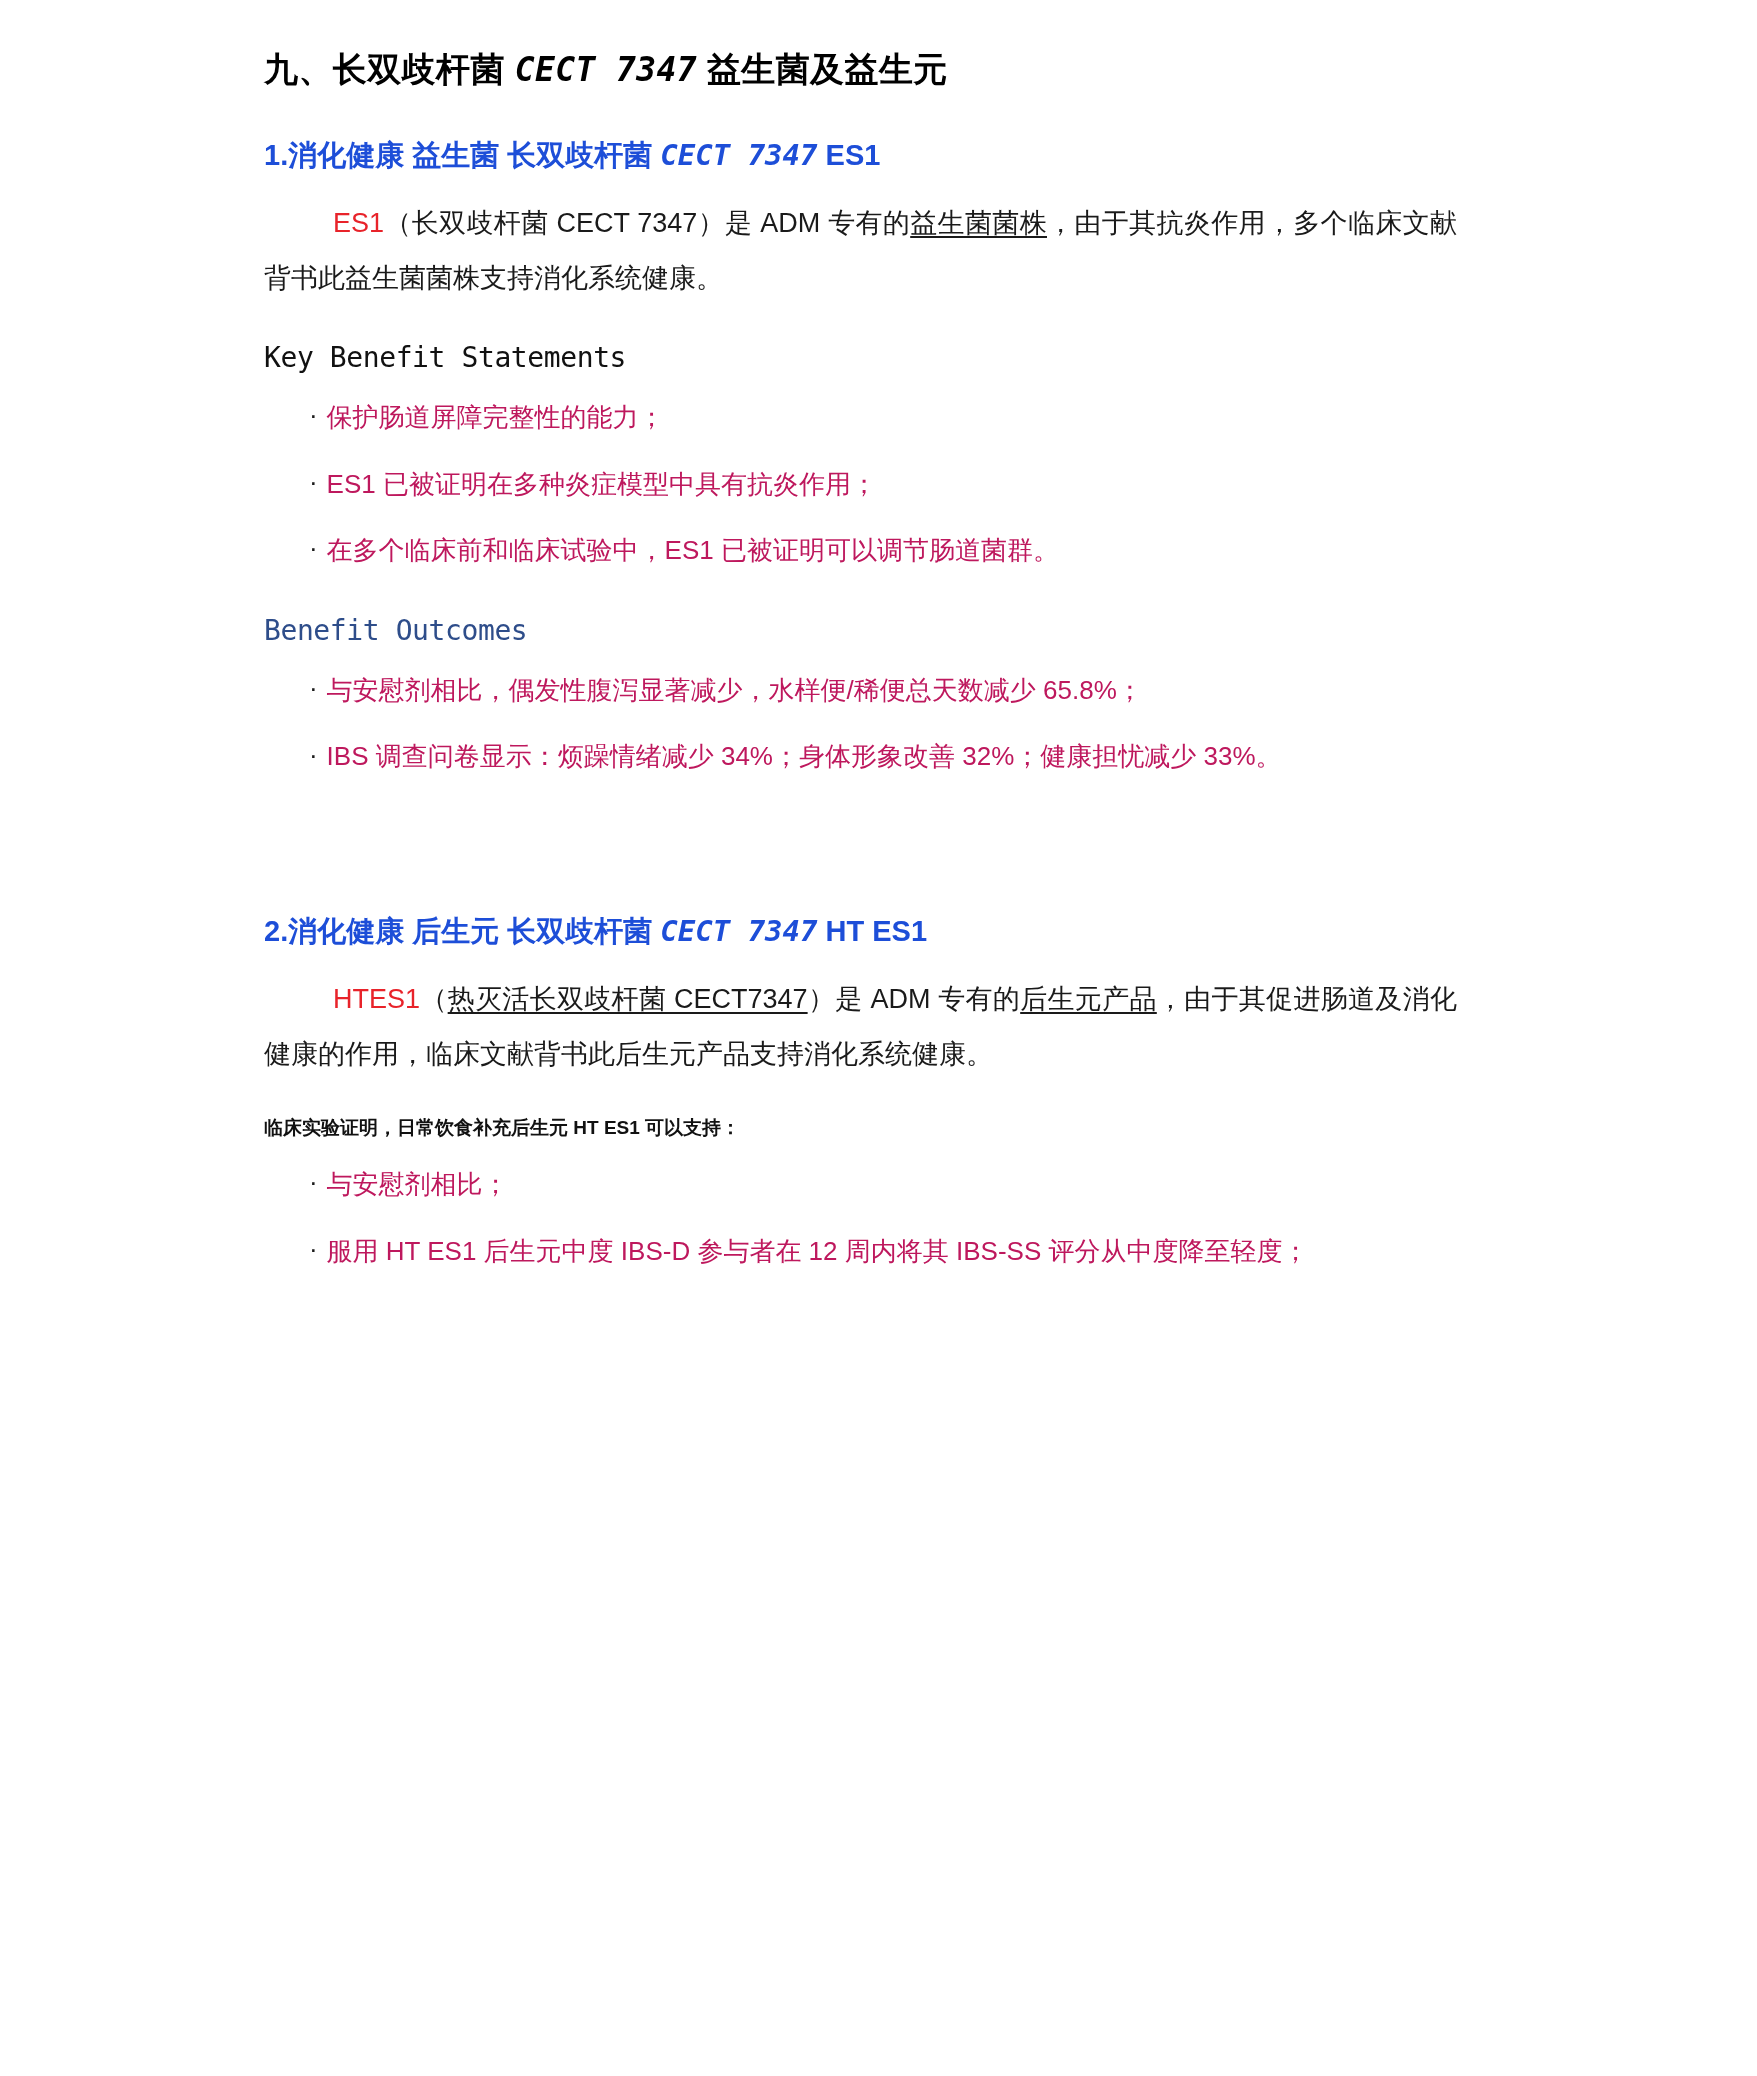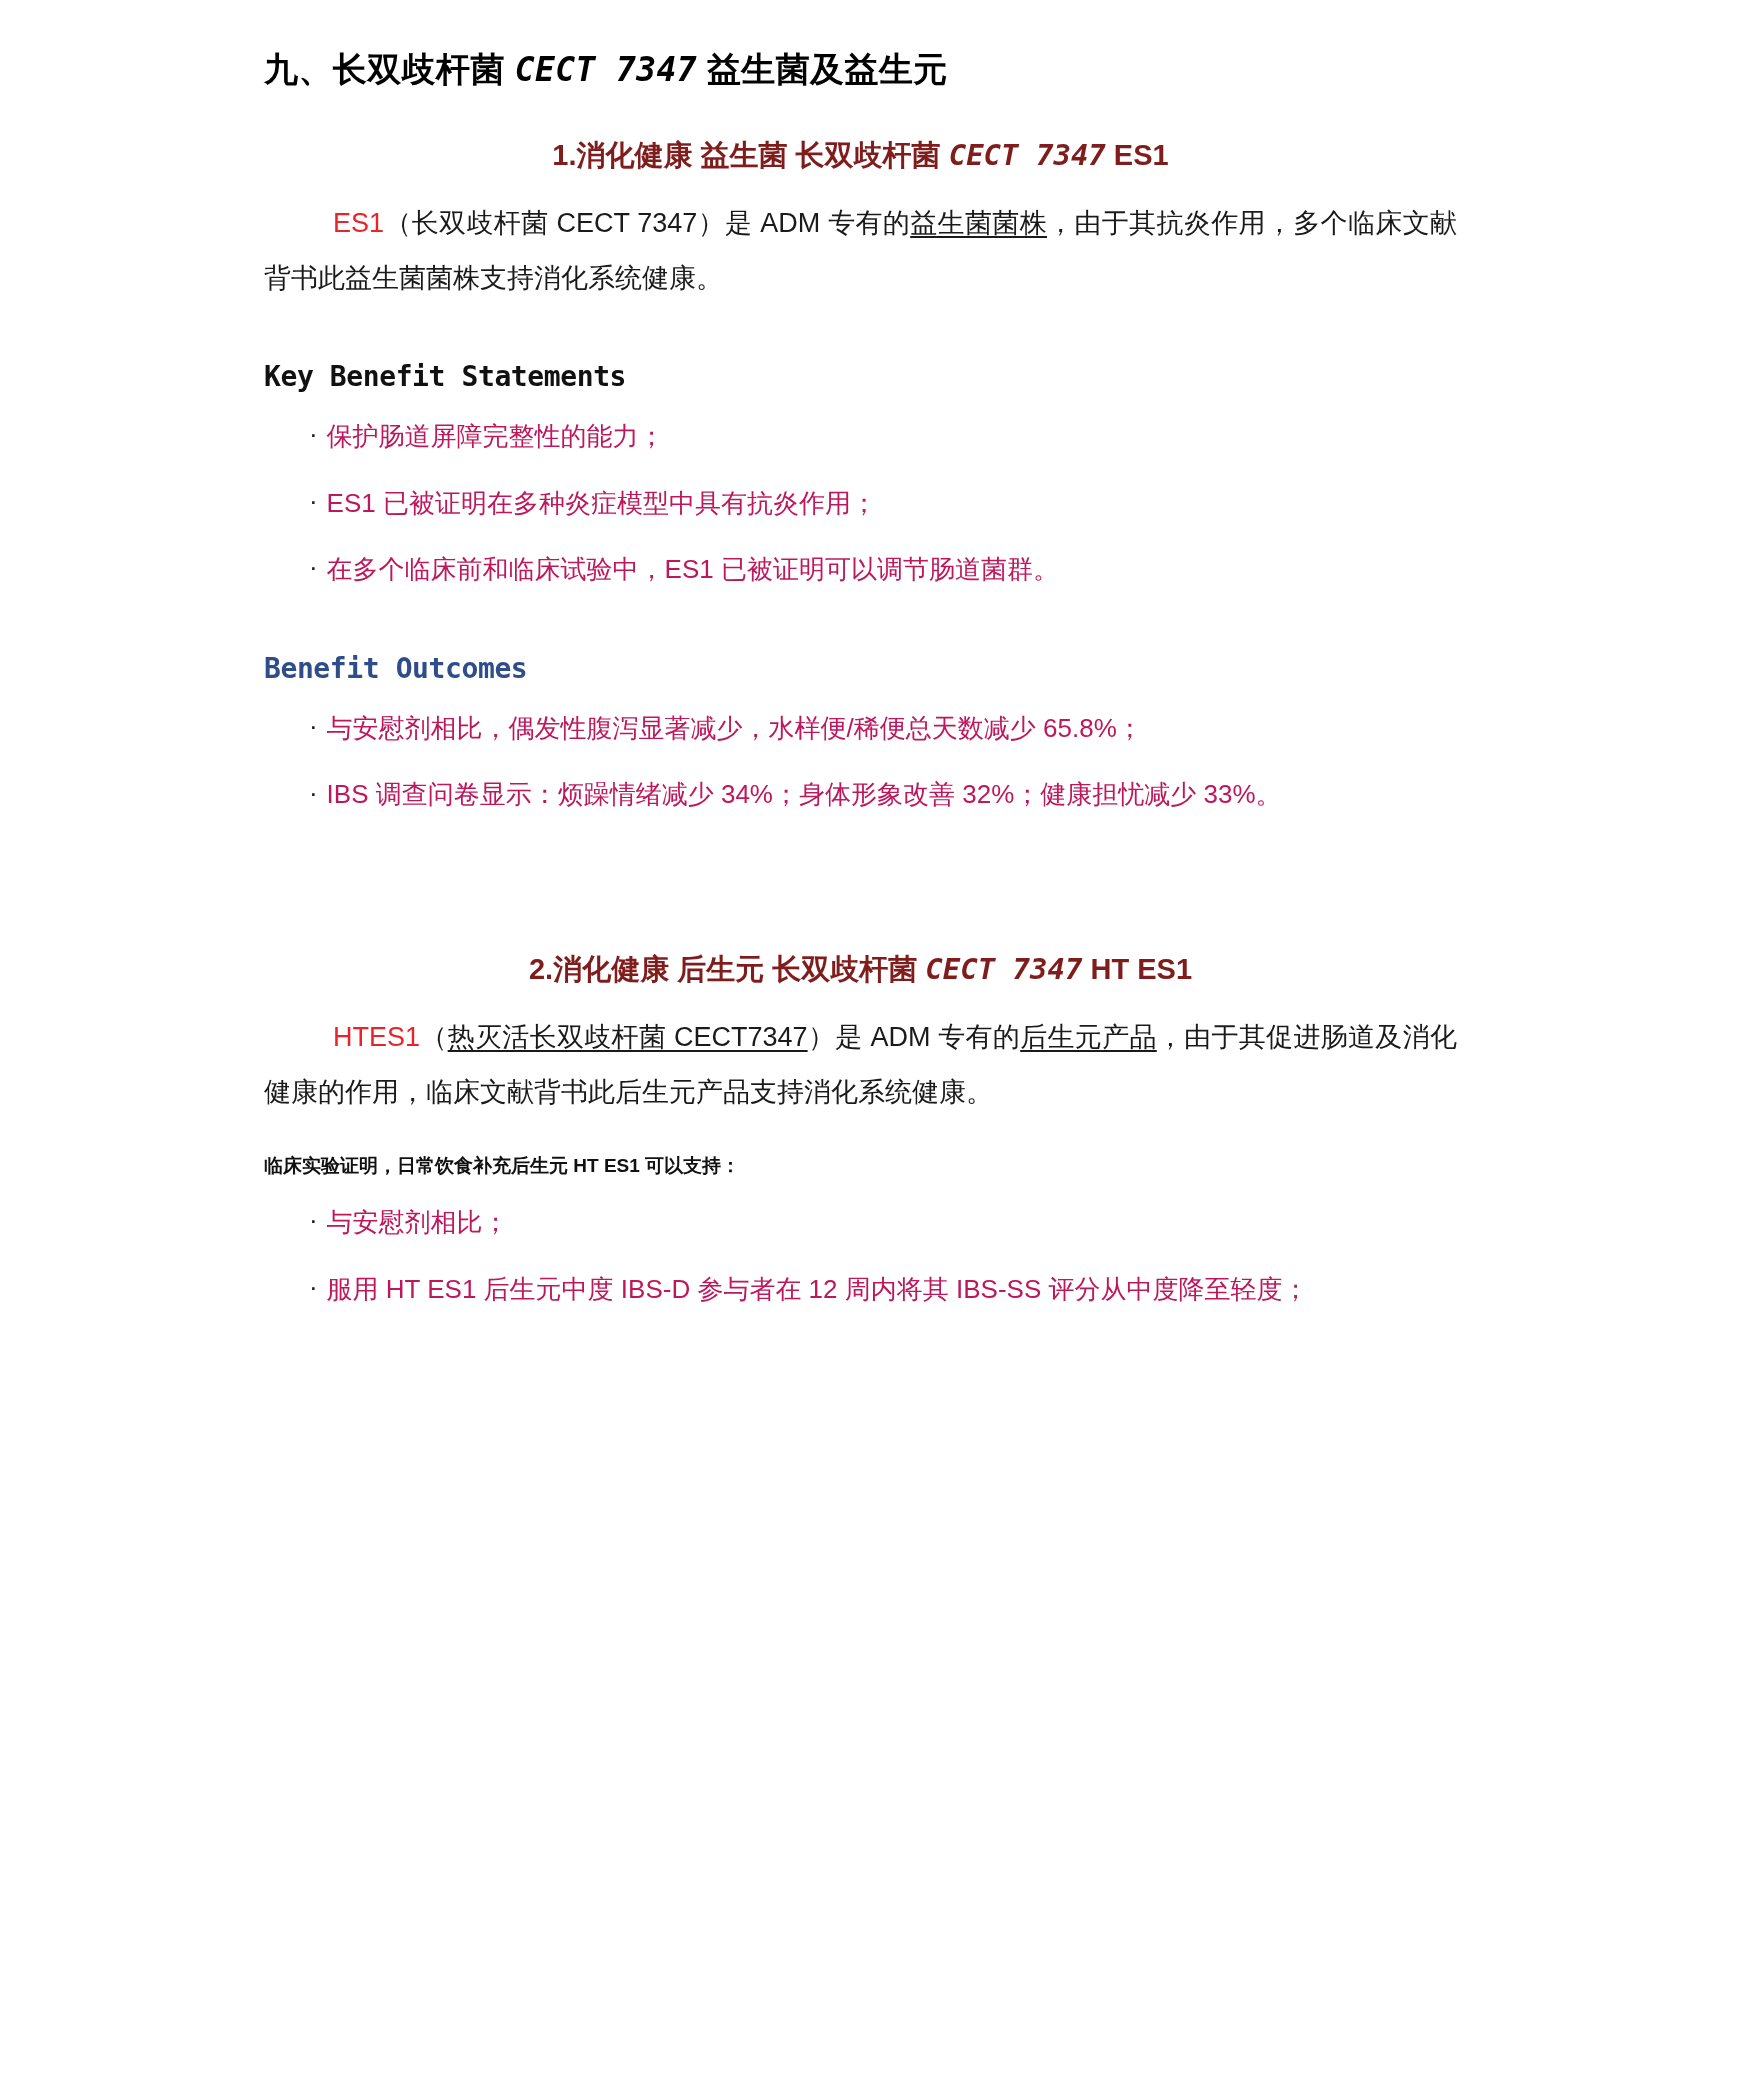--- a/index.html
+++ b/index.html
@@ -29,26 +29,25 @@
     margin: 0 0 0 0;
     line-height: 1.5;
   }
   .doc-title .latin {
     font-family: "DejaVu Sans Mono", monospace;
     font-style: italic;
     font-weight: bold;
     font-size: 33px;
   }
   .sec-head {
-    color: #7f1d1d;
+    color: #1d4ed8;
     font-size: 29px;
     font-weight: bold;
     line-height: 1.6;
     margin: 37px 0 0 0;
-    text-align: center;
   }
   .sec-head .latin {
     font-family: "DejaVu Sans Mono", monospace;
     font-style: italic;
     font-weight: bold;
   }
   .sec-head .plain {
     font-family: "Liberation Sans", sans-serif;
     font-style: normal;
     font-weight: bold;
@@ -66,23 +65,23 @@
   .red {
     color: #e8232a;
   }
   .uline {
     text-decoration: underline;
     text-underline-offset: 4px;
     margin-top: 16px;
   }
   .sub-head {
     font-size: 28px;
-    font-weight: 700;
+    font-weight: 400;
     color: #111111;
-    margin: 53px 0 0 0;
+    margin: 34px 0 0 0;
     font-family: "DejaVu Sans Mono", monospace;
     letter-spacing: -0.4px;
   }
   .sub-head.blue {
     color: #2e4d8a;
   }
   .sub-head-cn {
     font-size: 19px;
     font-weight: bold;
     color: #111111;

